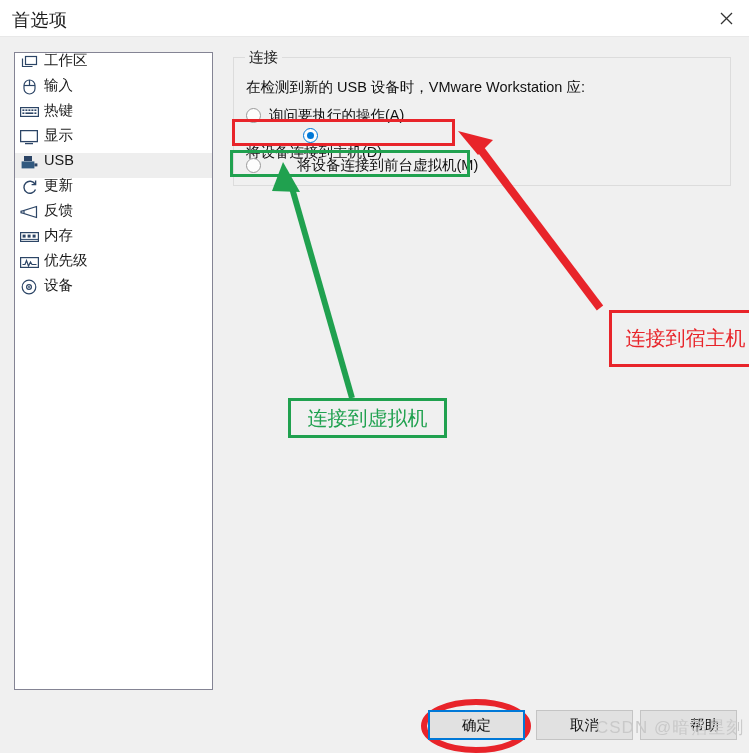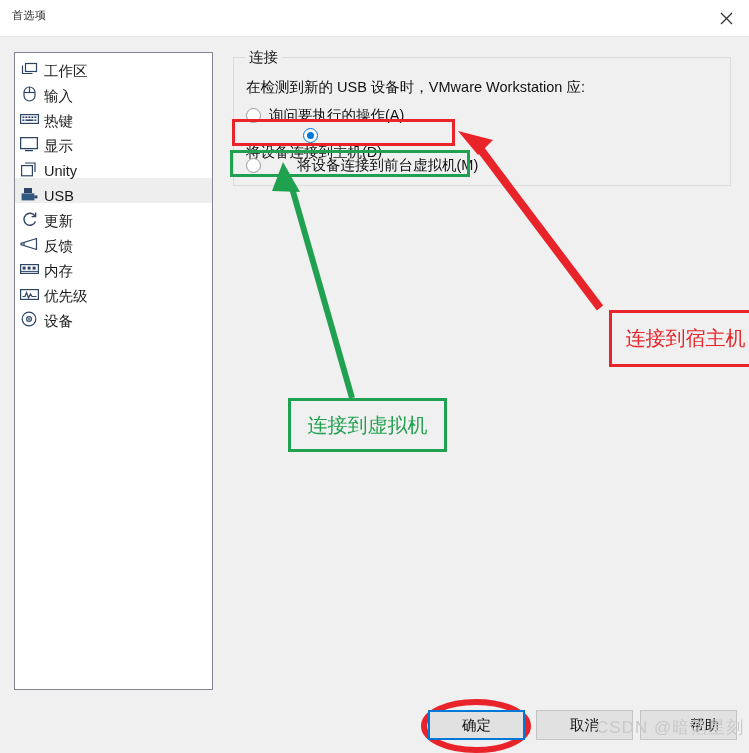--- a/index.html
+++ b/index.html
@@ -21,21 +21,21 @@
   .titlebar {
     position: absolute;
     left: 0; top: 0;
     width: 749px; height: 36px;
     background: #ffffff;
     border-bottom: 1px solid #e8e8e8;
   }
   .titlebar-text {
     position: absolute;
     left: 12px; top: 8px;
-    font-size: 11px;
+    font-size: 18px;
     color: #1d1d1d;
     letter-spacing: 0.5px;
   }
   .close-btn {
     position: absolute;
     right: 0; top: 0;
     width: 46px; height: 36px;
     display: flex;
     align-items: center;
     justify-content: center;
@@ -48,21 +48,21 @@
     position: absolute;
     left: 14px; top: 52px;
     width: 199px; height: 638px;
     background: #ffffff;
     border: 1px solid #848494;
     box-sizing: border-box;
     overflow: hidden;
   }
   .side-item {
     display: flex;
-    align-items: flex-end;
+    align-items: flex-start;
     height: 25px;
     padding-left: 4px;
     box-sizing: border-box;
     cursor: default;
   }
   .side-item.selected {
     background: #eeeeee;
   }
   .side-icon {
     width: 20px; height: 18px;
@@ -152,21 +152,21 @@
     background: transparent;
   }
   .anno-red-box {
     left: 609px; top: 310px;
     width: 153px; height: 57px;
     border: 3px solid #e8242a;
     color: #e8242a;
   }
   .anno-green-box {
     left: 288px; top: 398px;
-    width: 159px; height: 54px;
+    width: 159px; height: 40px;
     border: 3px solid #20a14f;
     color: #20a14f;
   }
 
   
   .hl-rect {
     position: absolute;
     box-sizing: border-box;
     pointer-events: none;
   }
@@ -283,29 +283,20 @@
   <div class="side-item">
     <span class="side-icon">
       <svg width="18" height="15" viewBox="0 0 18 15">
         <rect x="0.6" y="0.6" width="16.8" height="11" fill="none" stroke="#2c4566" stroke-width="1.3"></rect>
         <line x1="5" y1="13.6" x2="13" y2="13.6" stroke="#2c4566" stroke-width="1.3"></line>
       </svg>
     </span>
     <span class="side-label">显示</span>
   </div>
 
-  <div class="side-item">
-    <span class="side-icon">
-      <svg width="16" height="15" viewBox="0 0 16 15">
-        <path d="M4 1 h10 v9" fill="none" stroke="#2c4566" stroke-width="1.2"></path>
-        <rect x="0.6" y="3.6" width="10.8" height="10.2" fill="none" stroke="#2c4566" stroke-width="1.2"></rect>
-      </svg>
-    </span>
-    <span class="side-label">Unity</span>
-  </div>
 
   <div class="side-item selected">
     <span class="side-icon">
       <svg width="17" height="15" viewBox="0 0 17 15">
         <rect x="3" y="1" width="8" height="5" fill="#2c4566"></rect>
         <rect x="0.6" y="6.4" width="12.8" height="7" fill="#31597f"></rect>
         <rect x="13.4" y="8.4" width="3" height="3" fill="#2c4566"></rect>
       </svg>
     </span>
     <span class="side-label">USB</span>

